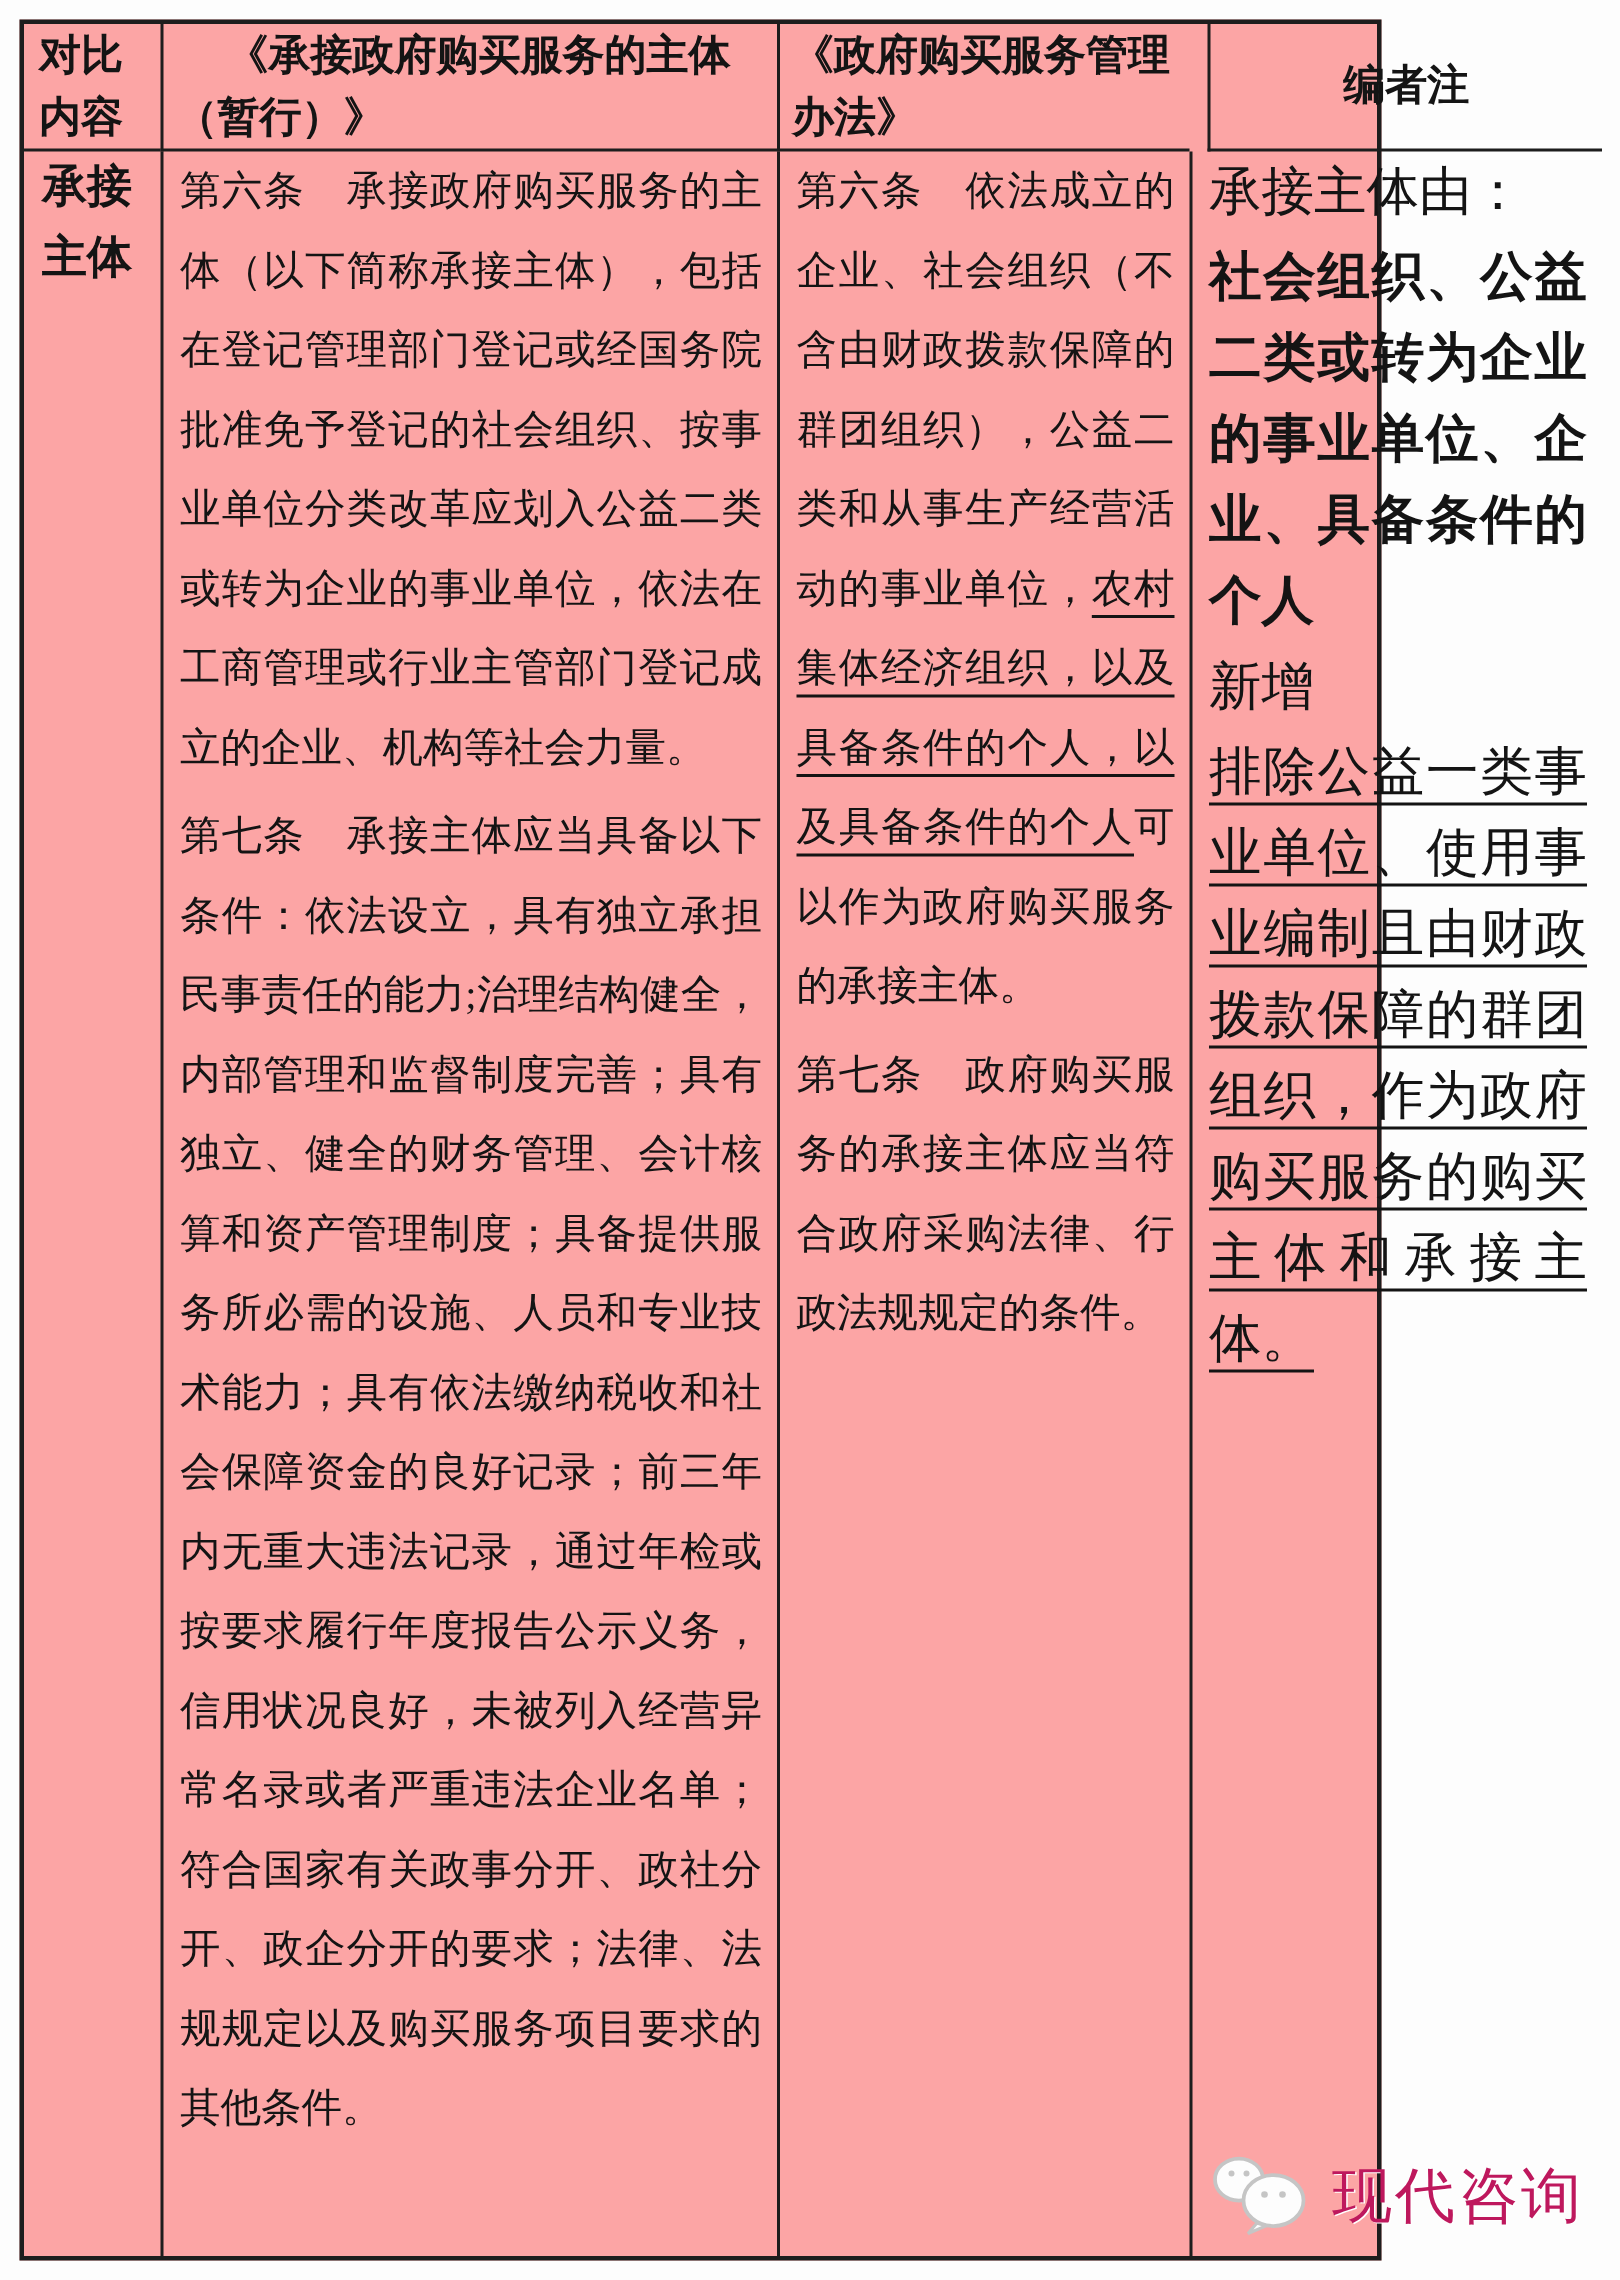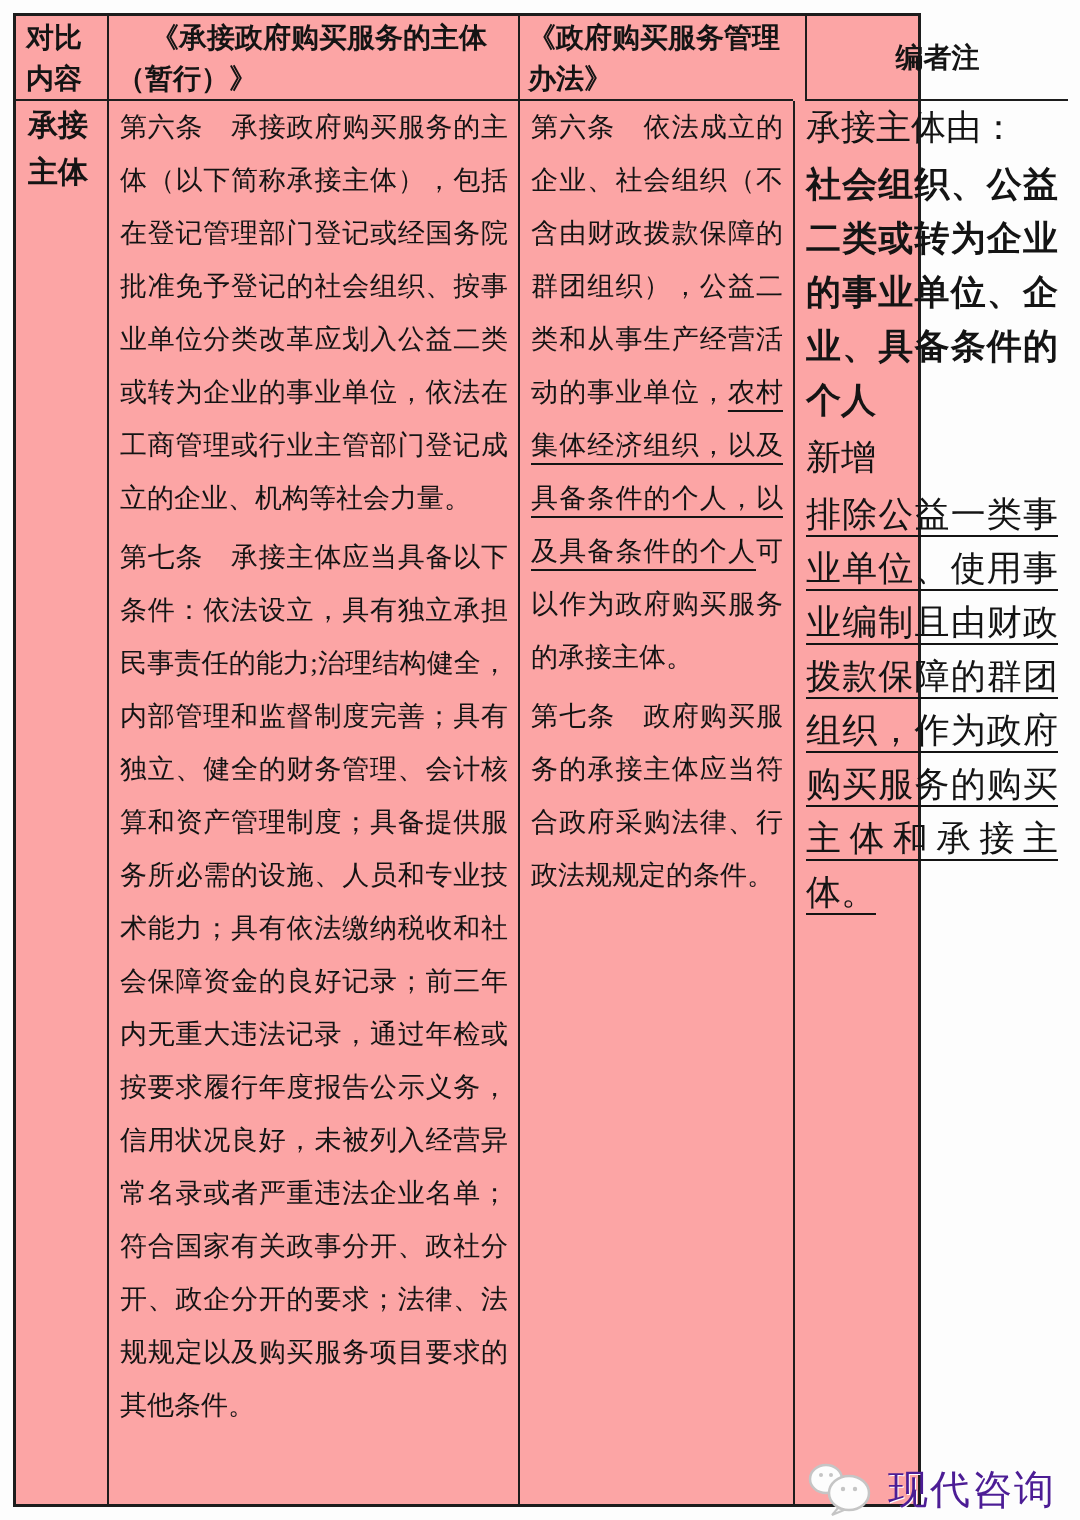--- a/index.html
+++ b/index.html
@@ -92,25 +92,25 @@
   .seg-u {
     text-decoration: underline;
     text-decoration-thickness: 2px;
     text-underline-offset: 9px;
   }
 
   
   .watermark {
     position: absolute;
     right: 24px;
-    bottom: 2px;
+    bottom: 28px;
     display: flex;
     align-items: center;
     gap: 8px;
-    color: #4c1d95;
+    color: #be185d;
     font-size: 40px;
     letter-spacing: 2px;
     text-shadow: 1px 1px 0 #ffffff;
     pointer-events: none;
   }
   .watermark svg { display: block; }
 </style>
 </head>
 <body>
 

